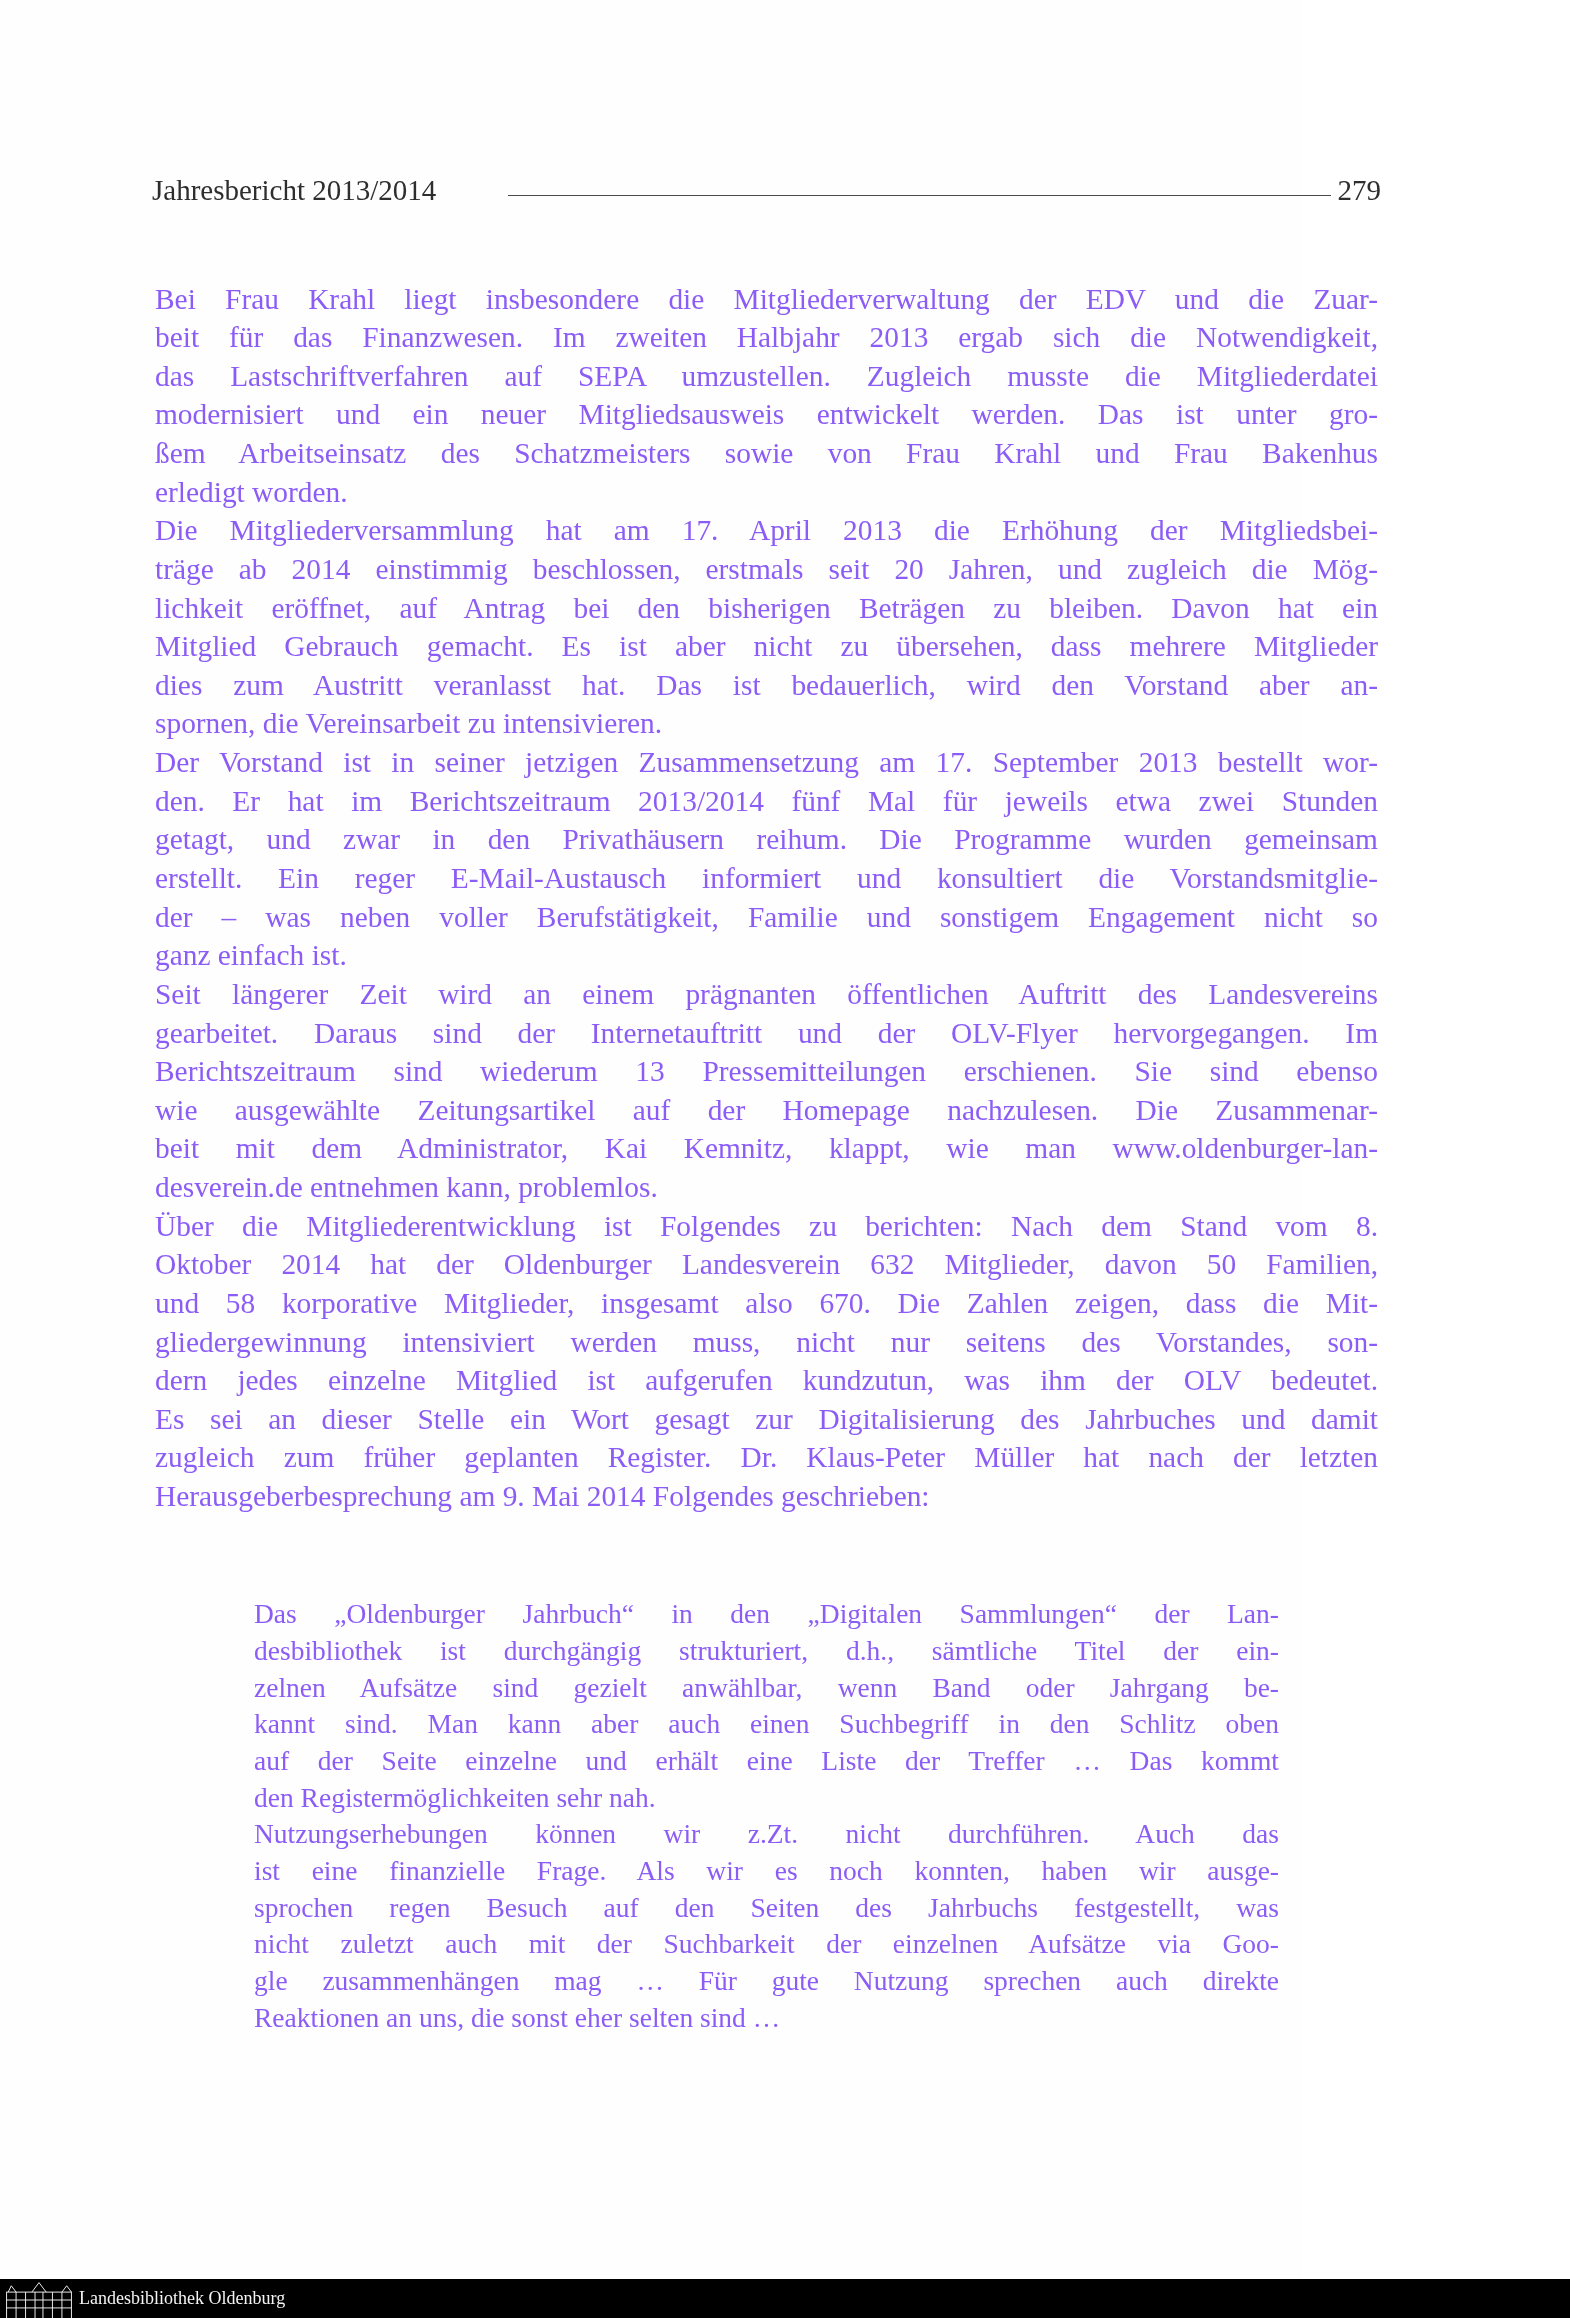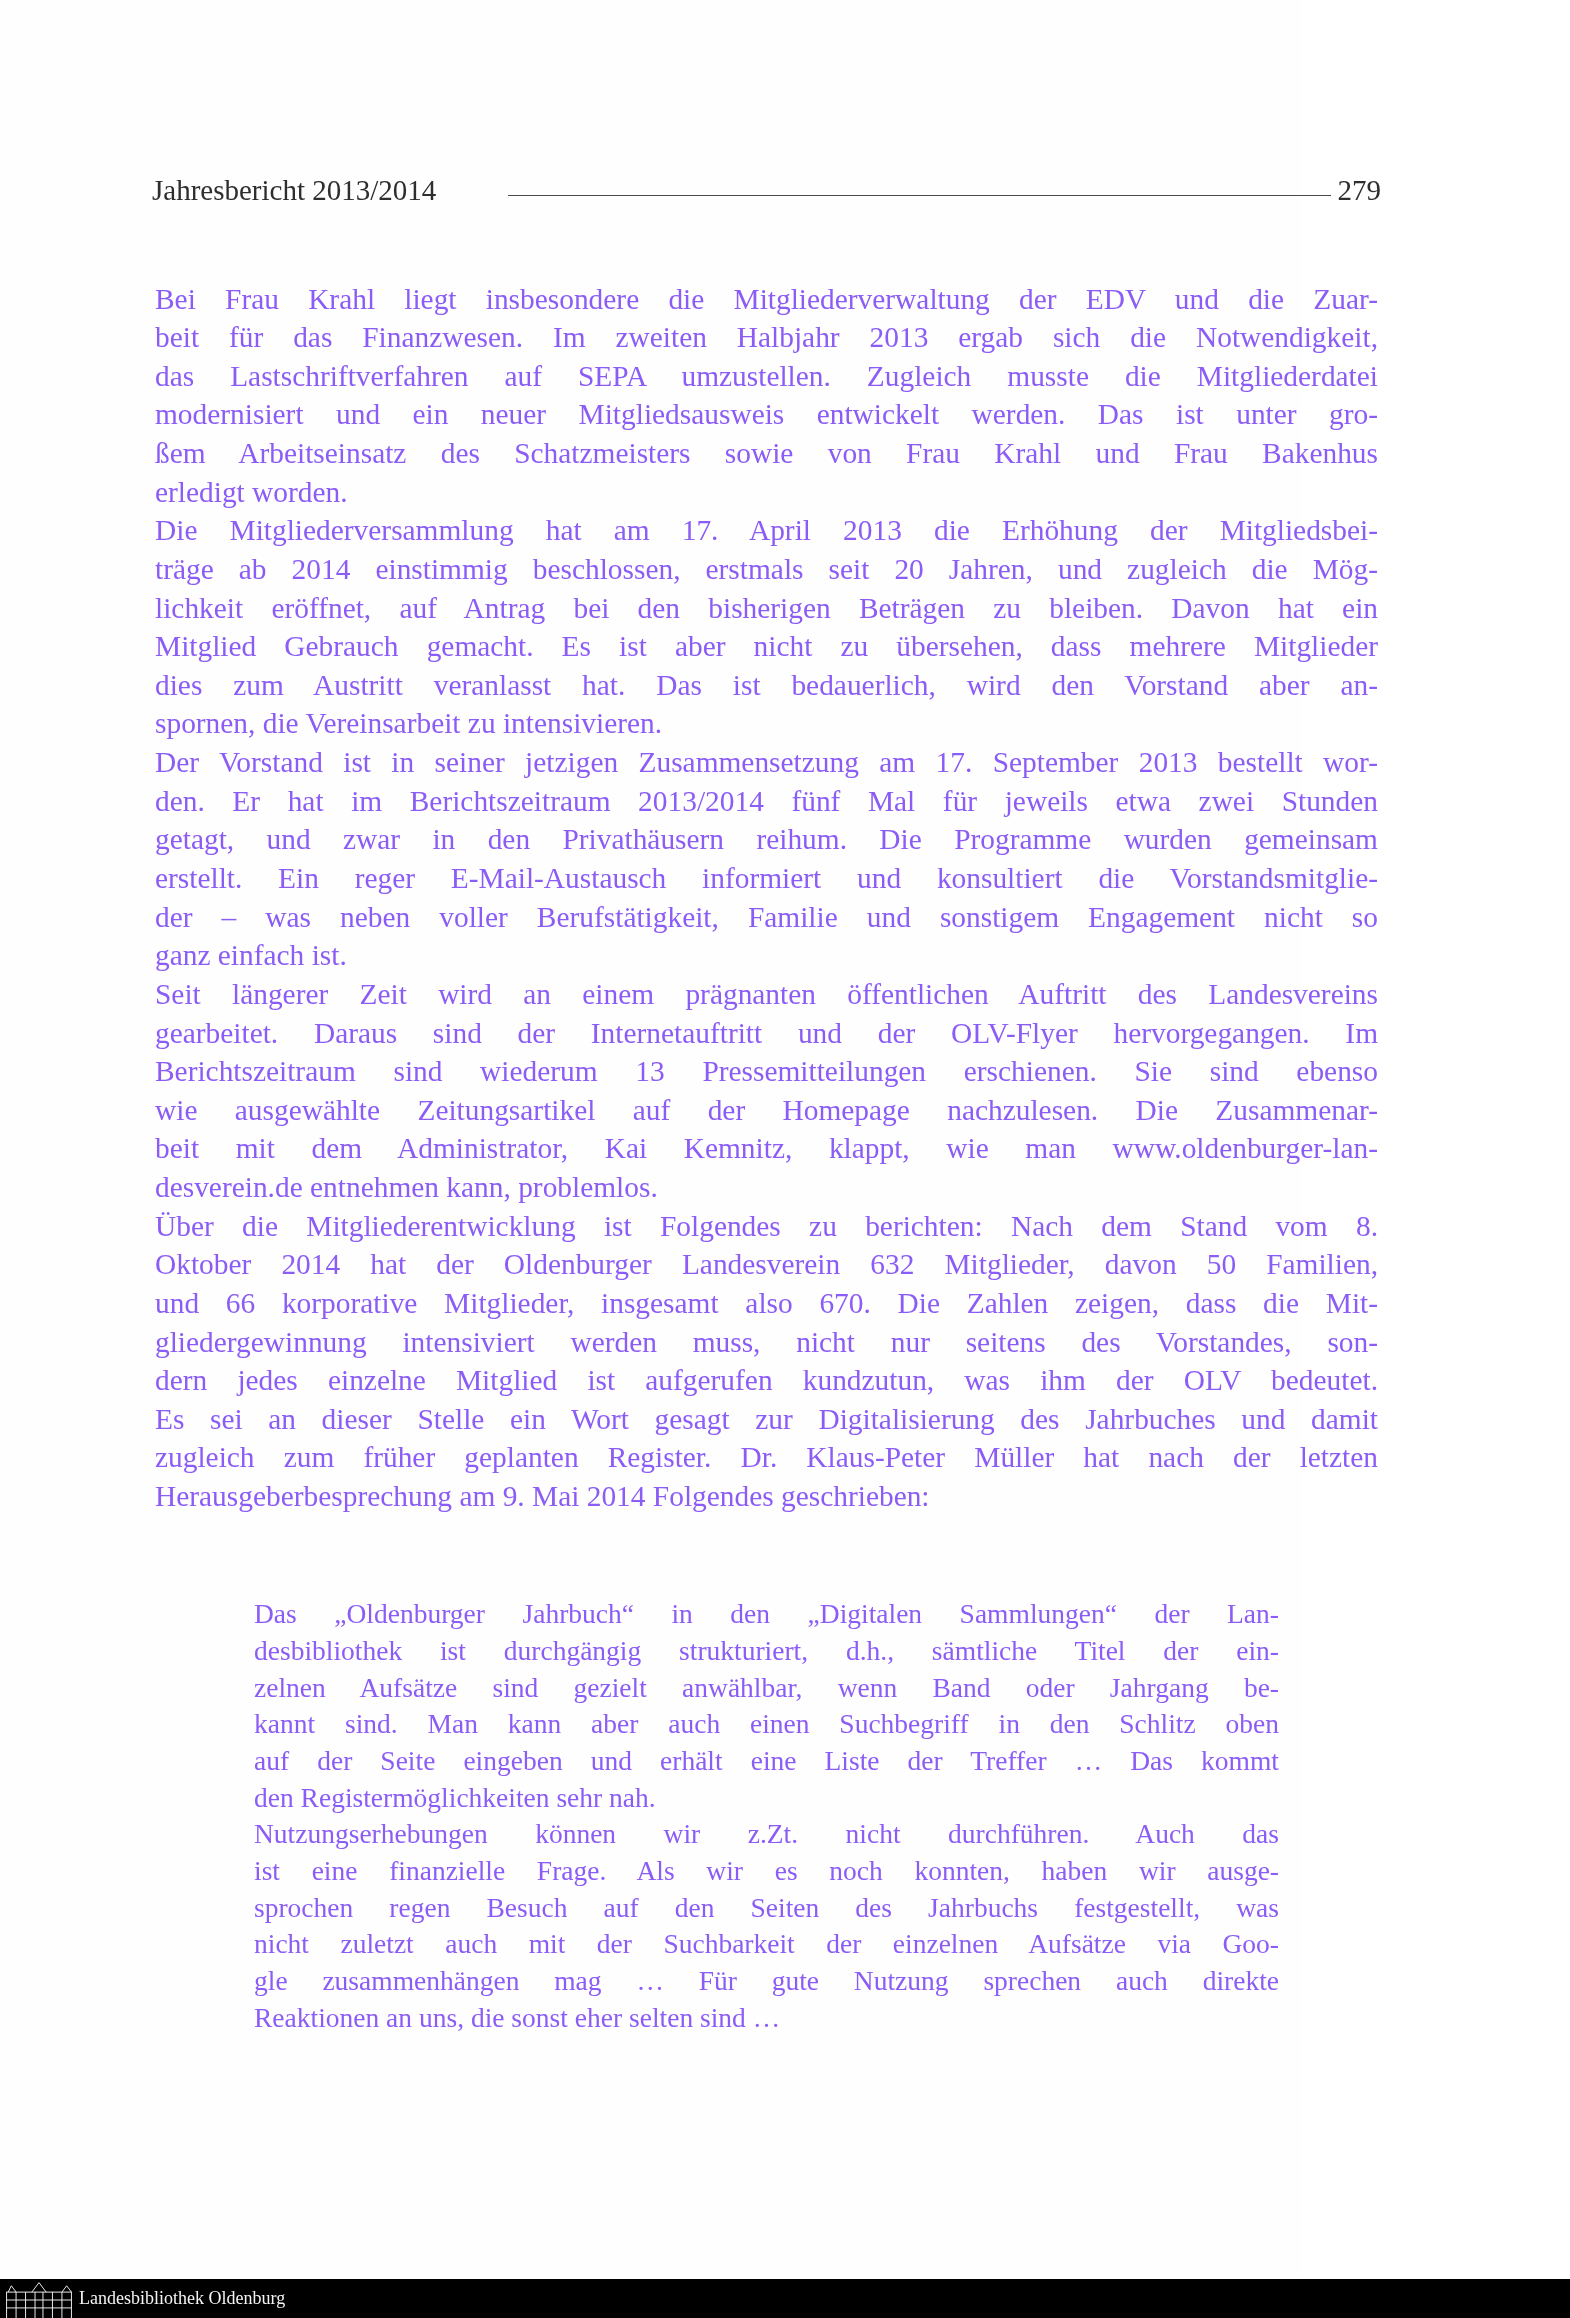--- a/index.html
+++ b/index.html
@@ -51,33 +51,33 @@
       <div class="line body-line justify" style="top: 898px;">der – was neben voller Berufstätigkeit, Familie und sonstigem Engagement nicht so</div>
       <div class="line body-line left" style="top: 936px;">ganz einfach ist.</div>
       <div class="line body-line justify" style="top: 975px;">Seit längerer Zeit wird an einem prägnanten öffentlichen Auftritt des Landesvereins</div>
       <div class="line body-line justify" style="top: 1014px;">gearbeitet. Daraus sind der Internetauftritt und der OLV-Flyer hervorgegangen. Im</div>
       <div class="line body-line justify" style="top: 1052px;">Berichtszeitraum sind wiederum 13 Pressemitteilungen erschienen. Sie sind ebenso</div>
       <div class="line body-line justify" style="top: 1091px;">wie ausgewählte Zeitungsartikel auf der Homepage nachzulesen. Die Zusammenar-</div>
       <div class="line body-line justify" style="top: 1129px;">beit mit dem Administrator, Kai Kemnitz, klappt, wie man www.oldenburger-lan-</div>
       <div class="line body-line left" style="top: 1168px;">desverein.de entnehmen kann, problemlos.</div>
       <div class="line body-line justify" style="top: 1207px;">Über die Mitgliederentwicklung ist Folgendes zu berichten: Nach dem Stand vom 8.</div>
       <div class="line body-line justify" style="top: 1245px;">Oktober 2014 hat der Oldenburger Landesverein 632 Mitglieder, davon 50 Familien,</div>
-      <div class="line body-line justify" style="top: 1284px;">und 66 korporative Mitglieder, insgesamt also 670. Die Zahlen zeigen, dass die Mit-</div>
+      <div class="line body-line justify" style="top: 1284px;">und 58 korporative Mitglieder, insgesamt also 670. Die Zahlen zeigen, dass die Mit-</div>
       <div class="line body-line justify" style="top: 1323px;">gliedergewinnung intensiviert werden muss, nicht nur seitens des Vorstandes, son-</div>
       <div class="line body-line justify" style="top: 1361px;">dern jedes einzelne Mitglied ist aufgerufen kundzutun, was ihm der OLV bedeutet.</div>
       <div class="line body-line justify" style="top: 1400px;">Es sei an dieser Stelle ein Wort gesagt zur Digitalisierung des Jahrbuches und damit</div>
       <div class="line body-line justify" style="top: 1438px;">zugleich zum früher geplanten Register. Dr. Klaus-Peter Müller hat nach der letzten</div>
       <div class="line body-line left" style="top: 1477px;">Herausgeberbesprechung am 9. Mai 2014 Folgendes geschrieben:</div>
     </div>
   <div id="quote-text">
       <div class="line quote-line justify" style="top: 1595px;">Das „Oldenburger Jahrbuch“ in den „Digitalen Sammlungen“ der Lan-</div>
       <div class="line quote-line justify" style="top: 1632px;">desbibliothek ist durchgängig strukturiert, d.h., sämtliche Titel der ein-</div>
       <div class="line quote-line justify" style="top: 1669px;">zelnen Aufsätze sind gezielt anwählbar, wenn Band oder Jahrgang be-</div>
       <div class="line quote-line justify" style="top: 1705px;">kannt sind. Man kann aber auch einen Suchbegriff in den Schlitz oben</div>
-      <div class="line quote-line justify" style="top: 1742px;">auf der Seite eingeben und erhält eine Liste der Treffer … Das kommt</div>
+      <div class="line quote-line justify" style="top: 1742px;">auf der Seite einzelne und erhält eine Liste der Treffer … Das kommt</div>
       <div class="line quote-line left" style="top: 1779px;">den Registermöglichkeiten sehr nah.</div>
       <div class="line quote-line justify" style="top: 1815px;">Nutzungserhebungen können wir z.Zt. nicht durchführen. Auch das</div>
       <div class="line quote-line justify" style="top: 1852px;">ist eine finanzielle Frage. Als wir es noch konnten, haben wir ausge-</div>
       <div class="line quote-line justify" style="top: 1889px;">sprochen regen Besuch auf den Seiten des Jahrbuchs festgestellt, was</div>
       <div class="line quote-line justify" style="top: 1925px;">nicht zuletzt auch mit der Suchbarkeit der einzelnen Aufsätze via Goo-</div>
       <div class="line quote-line justify" style="top: 1962px;">gle zusammenhängen mag … Für gute Nutzung sprechen auch direkte</div>
       <div class="line quote-line left" style="top: 1999px;">Reaktionen an uns, die sonst eher selten sind …</div>
     </div>
 
   <div class="footer-bar">

